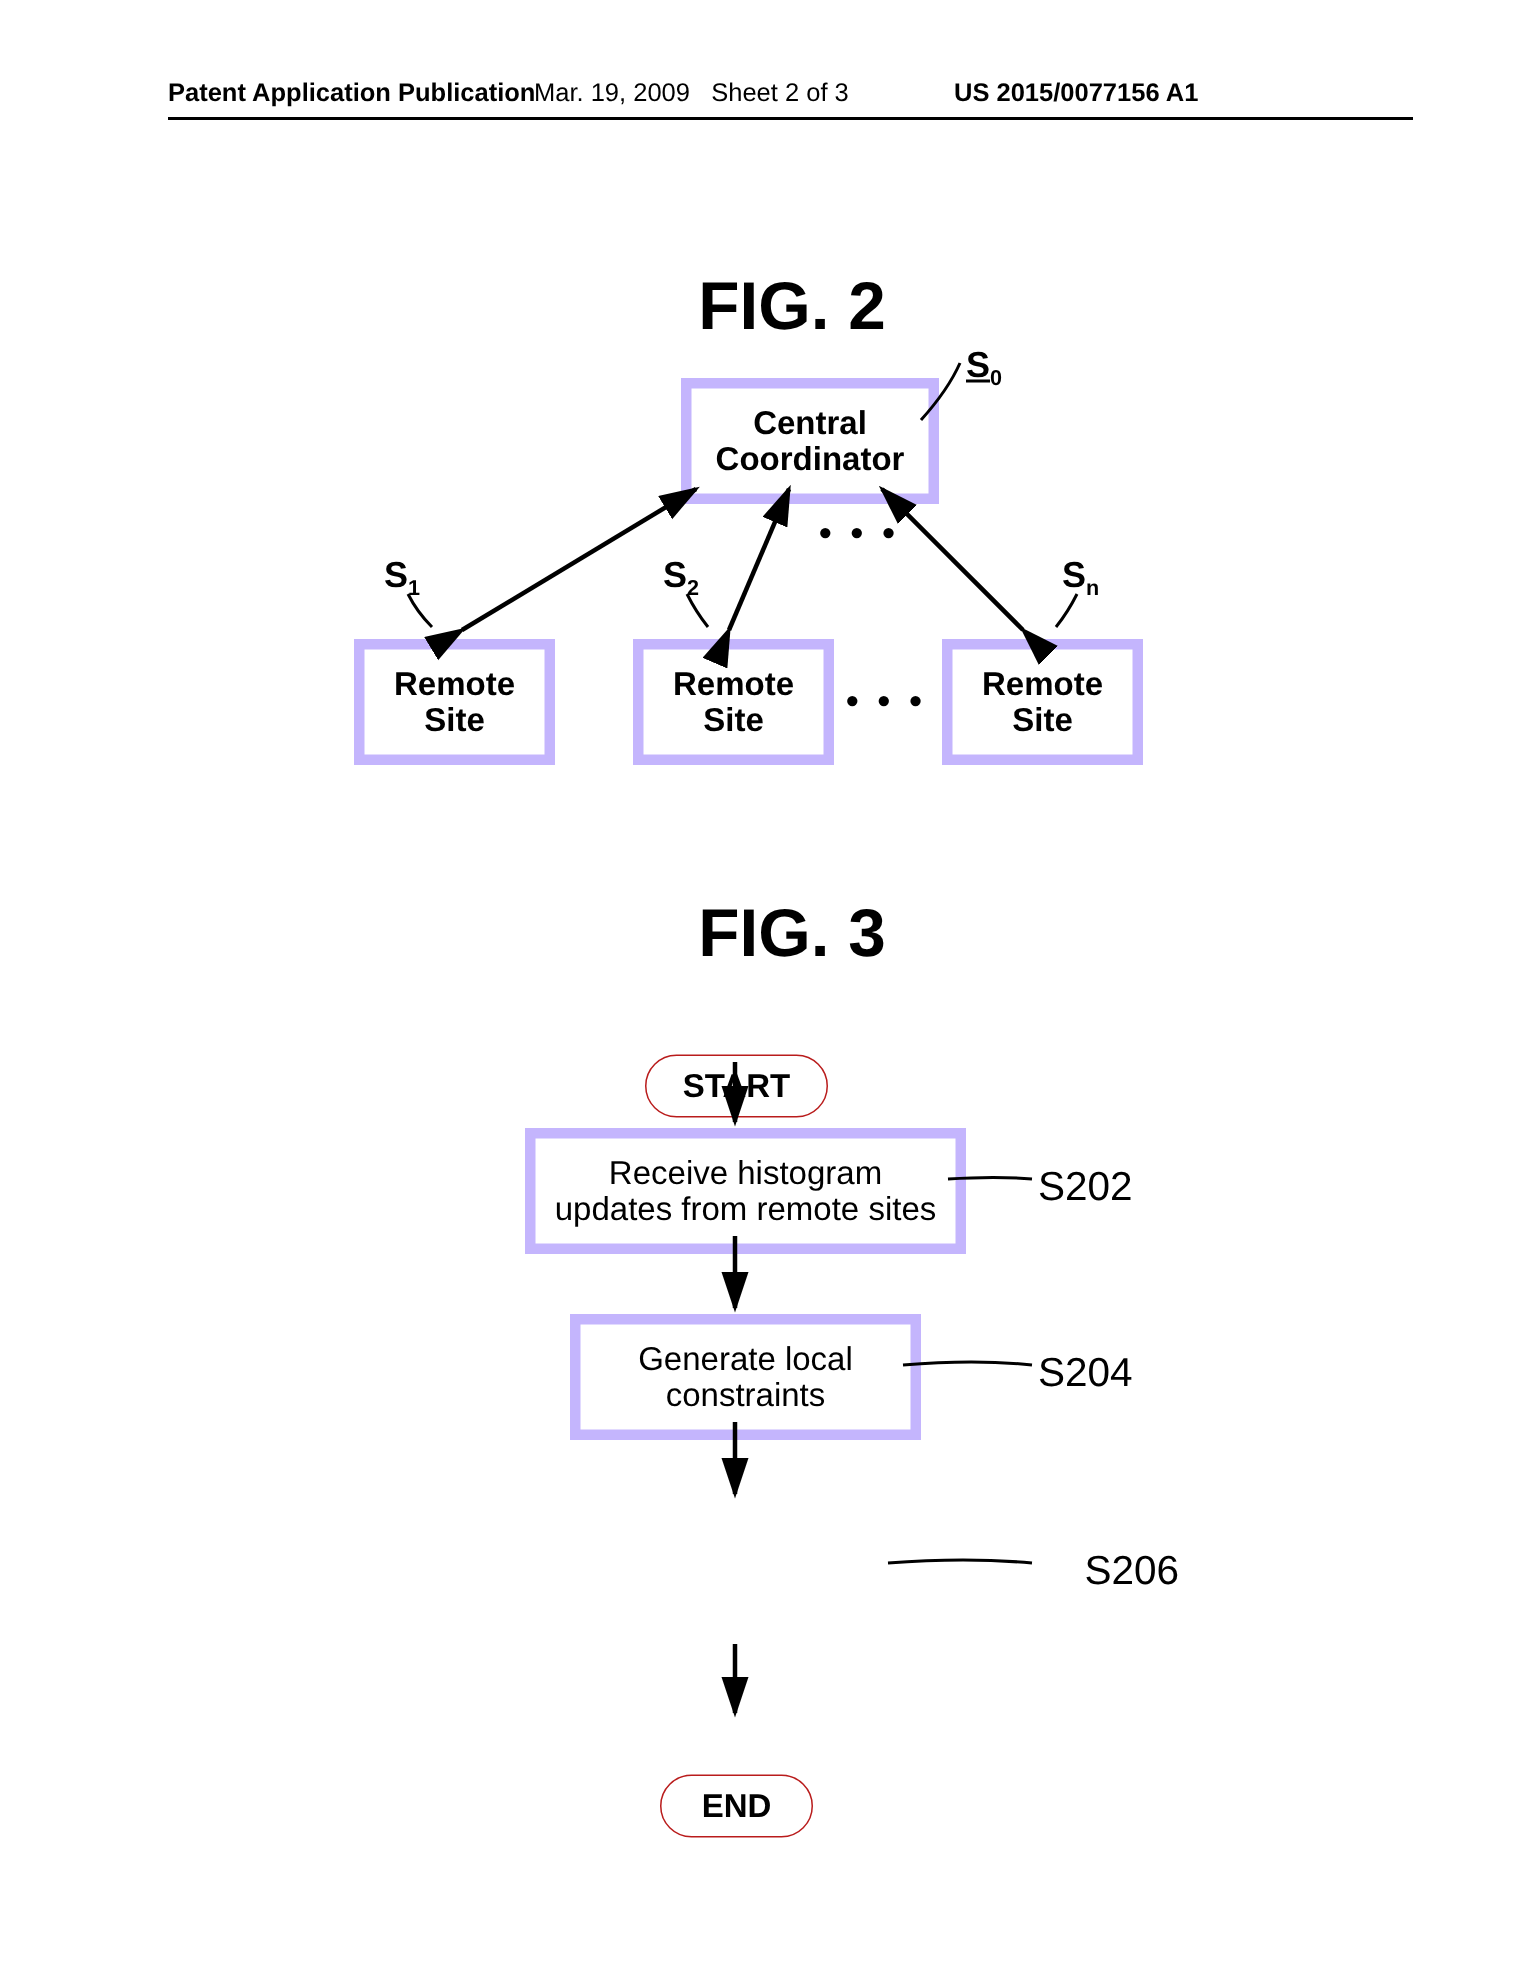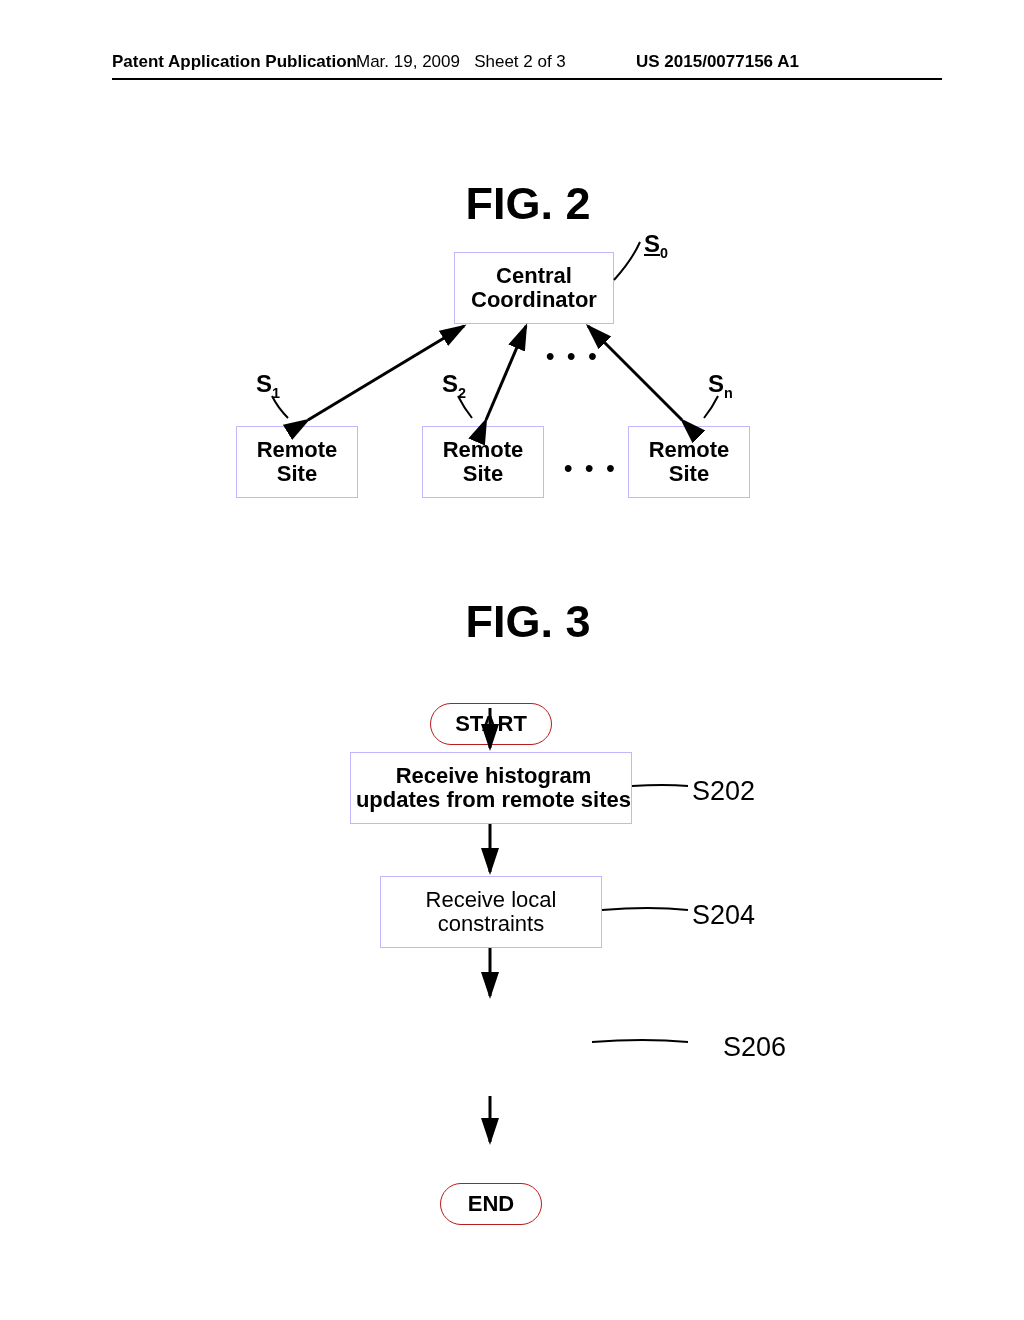--- a/index.html
+++ b/index.html
@@ -36,21 +36,21 @@
     position: absolute;
     font-size: 45px;
     font-weight: bold;
     left: 0; width: 1024px;
     text-align: center;
   }
 
   
   .box {
     position: absolute;
-    border: 1px solid #c4b5fd;
+    border: 7px solid #c4b5fd;
     background: #fff;
     font-size: 22px;
     font-weight: bold;
     text-align: center;
     display: flex;
     flex-direction: column;
     justify-content: center;
     line-height: 1.1;
   }
 
@@ -144,28 +144,28 @@
 Site</span>
   </div>
   <div class="dots" style="top:454px; left:548px;">• • •</div>
 
   <div class="fig-title" style="top:596px;">FIG. 3</div>
 
   <div class="pill" style="top:666px; left:414px; width:120px; height:40px;">
     <span>START</span>
   </div>
 
-  <div class="box" style="top:752px; left:334px; width:280px; height:70px; font-weight:bold;align-items:flex-end;">
+  <div class="box" style="top:752px; left:334px; width:280px; height:70px; font-weight:normal;">
     <span style="white-space:pre-line;">Receive histogram
 updates from remote sites</span>
   </div>
   <div class="steplabel" style="top:776px; left:676px;">S202</div>
 
   <div class="box" style="top:876px; left:364px; width:220px; height:70px; font-weight:normal;">
-    <span style="white-space:pre-line;">Receive local
+    <span style="white-space:pre-line;">Generate local
 constraints</span>
   </div>
   <div class="steplabel" style="top:900px; left:676px;">S204</div>
 
   <div class="steplabel" style="top:1032px; left:676px;margin-left:31px;">S206</div>
 
   <div class="pill" style="top:1146px; left:424px; width:100px; height:40px;">
     <span>END</span>
   </div>
 

